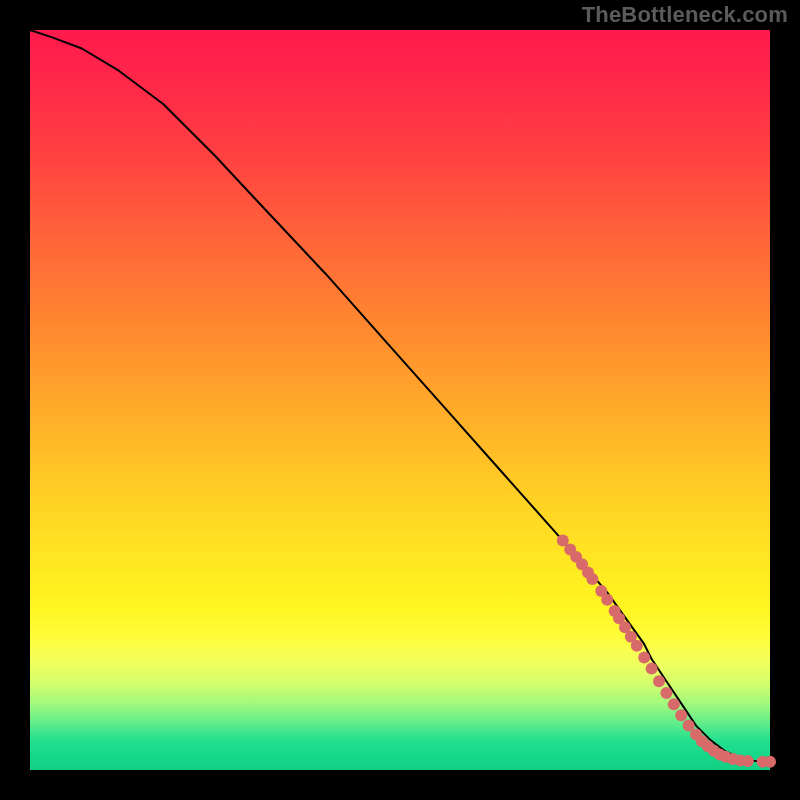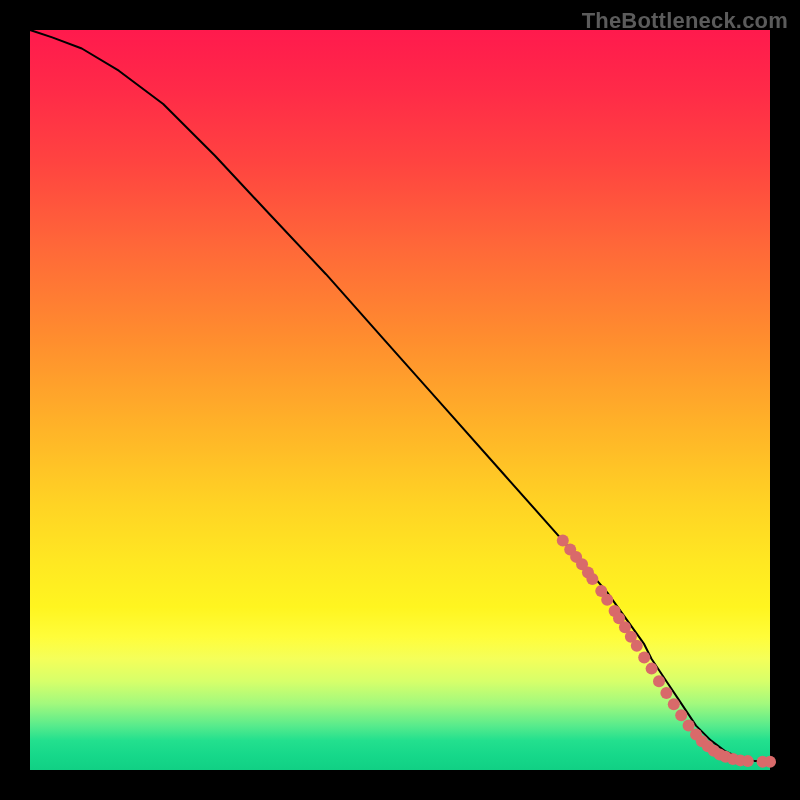--- a/index.html
+++ b/index.html
@@ -5,21 +5,21 @@
   * { margin: 0; padding: 0; box-sizing: border-box; }
   html, body { width: 800px; height: 800px; background: #000; overflow: hidden; }
   .frame {
     position: relative;
     width: 800px;
     height: 800px;
     background: #000;
   }
   .attribution {
     position: absolute;
-    top: 8px;
+    top: 2px;
     right: 12px;
     font-family: Arial, Helvetica, sans-serif;
     font-size: 22px;
     font-weight: 600;
     color: #5b5b5b;
     letter-spacing: 0.2px;
   }
   .plot {
     position: absolute;
     left: 30px;

